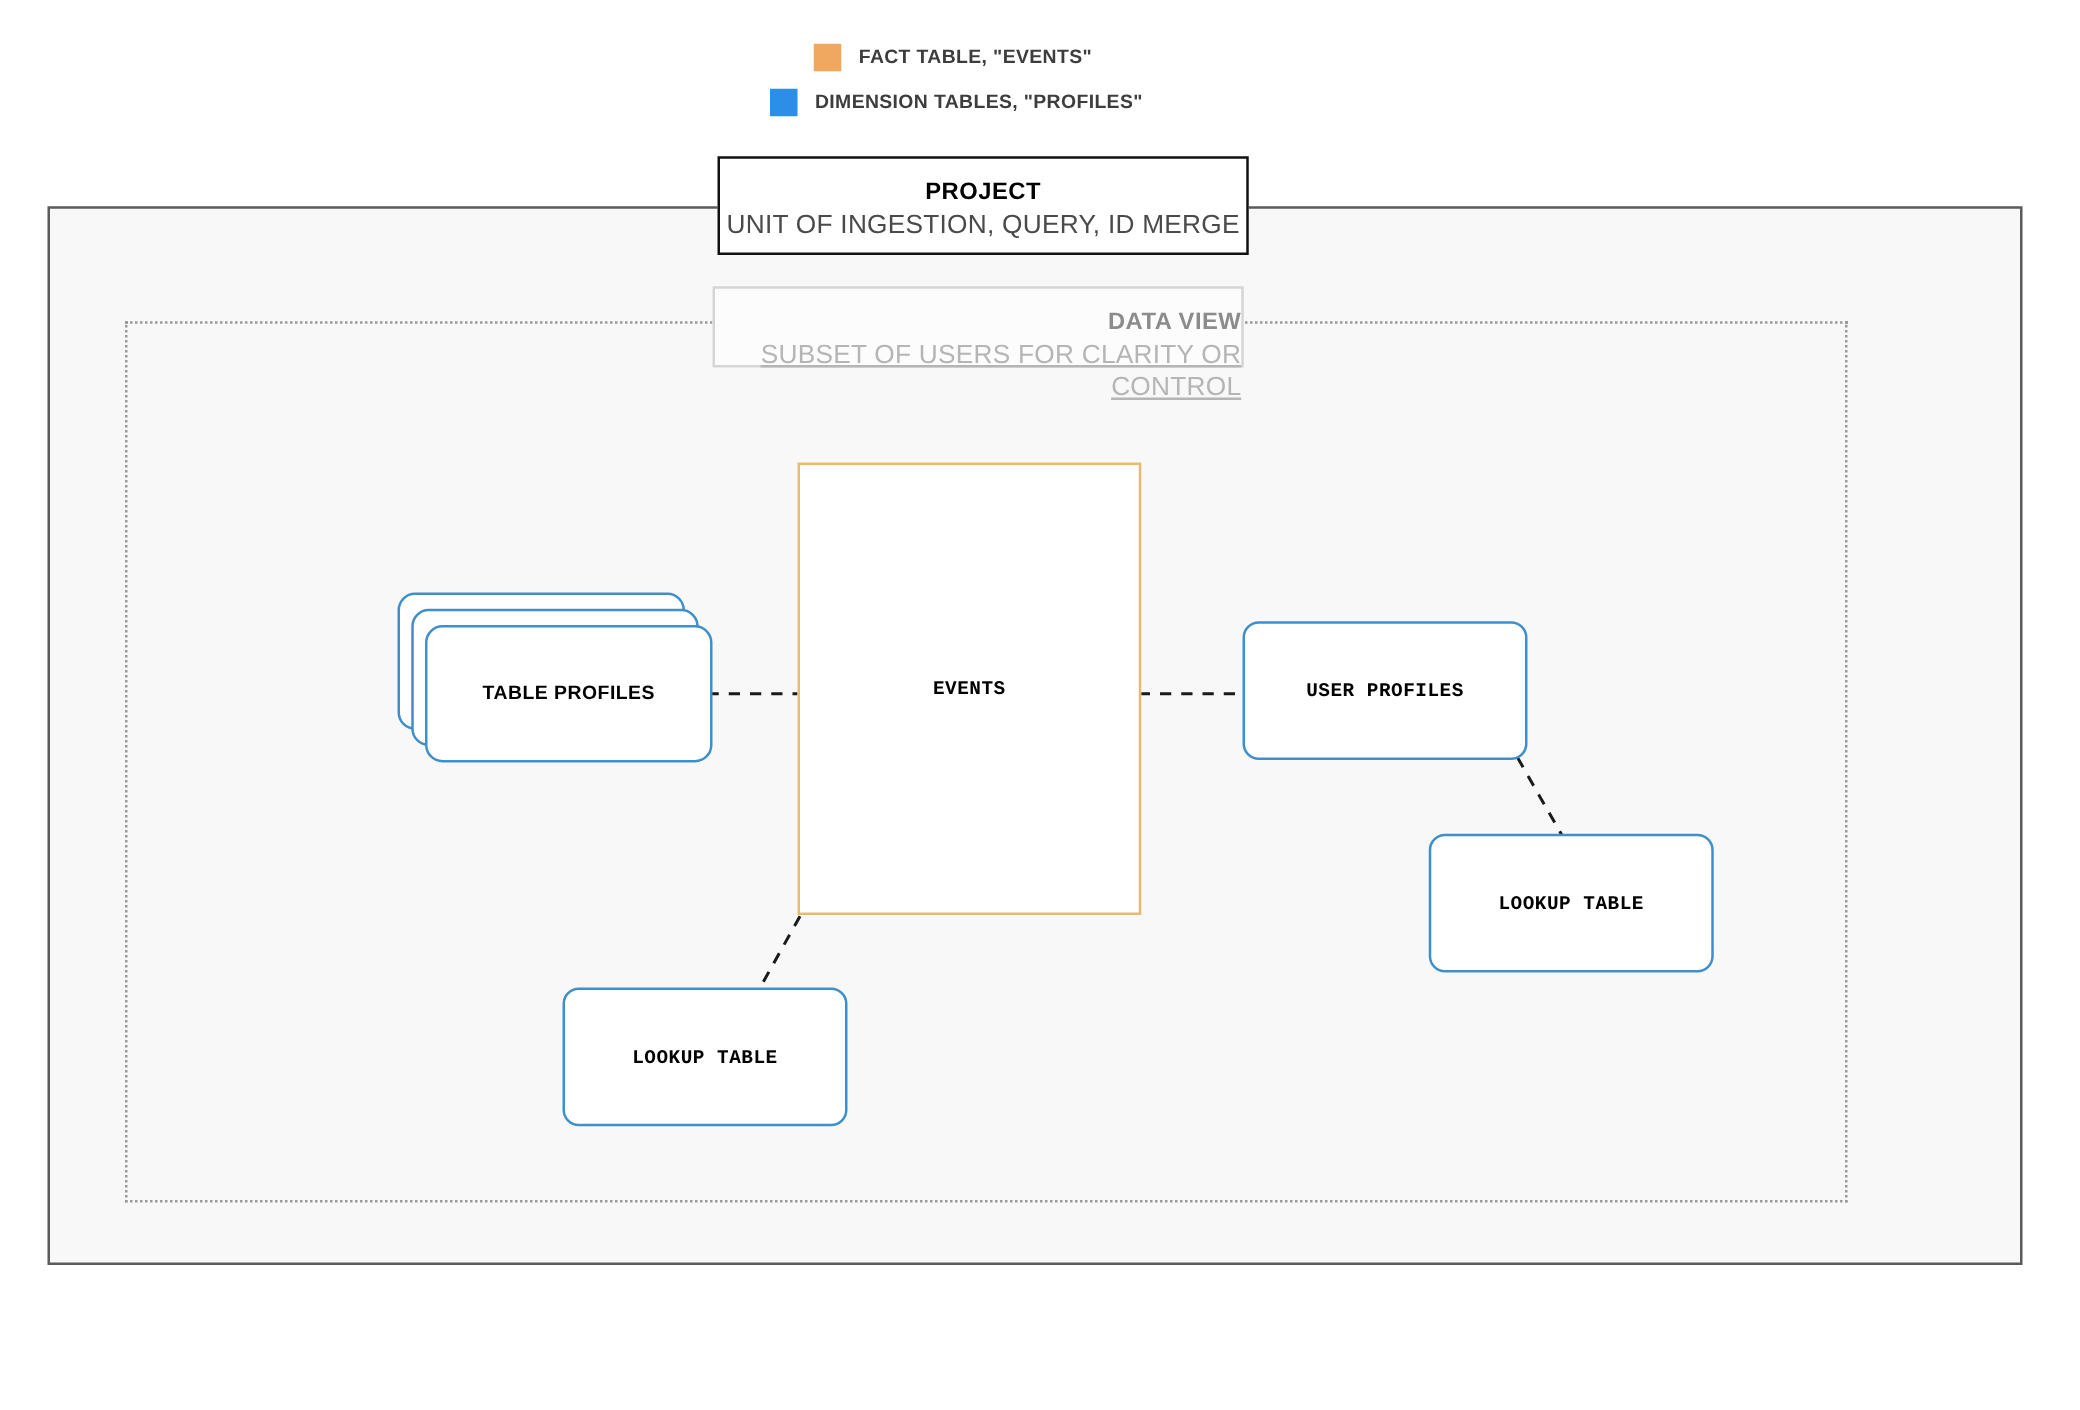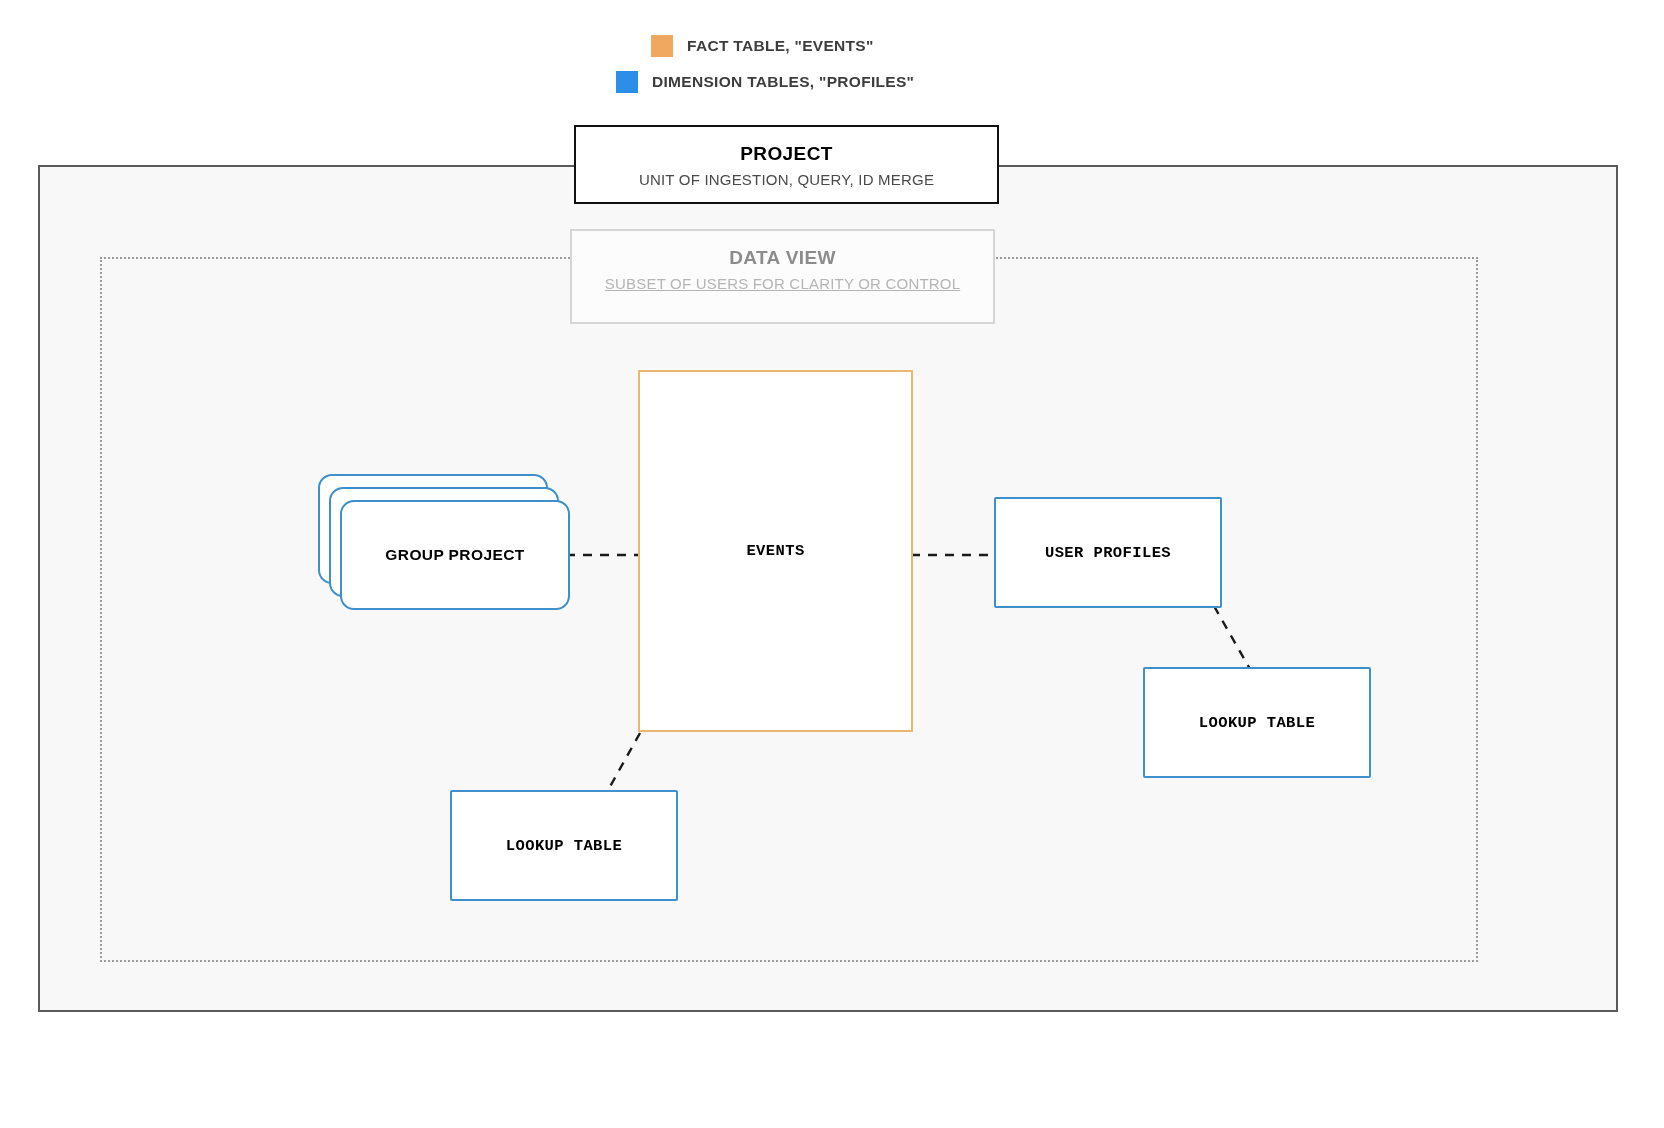--- a/index.html
+++ b/index.html
@@ -77,32 +77,33 @@
     left: 574px;
     top: 125px;
     width: 425px;
     height: 79px;
     border: 2px solid #111111;
   }
   #dataview-card {
     left: 570px;
     top: 229px;
     width: 425px;
-    height: 95px;
+    height: 65px;
     border: 2px solid #d5d5d5;
     background: #fcfcfc;
+    text-align: right;
   }
   .card-title {
     font-size: 19px;
     font-weight: bold;
     letter-spacing: 0.4px;
     line-height: 26px;
   }
   .card-sub {
-    font-size: 15px;
+    font-size: 21px;
     font-weight: normal;
     letter-spacing: 0.2px;
     line-height: 26px;
   }
   #project-card .card-title { color: #000000; }
   #project-card .card-sub   { color: #4a4a4a; }
   #dataview-card .card-title { color: #8c8c8c; }
   #dataview-card .card-sub   { color: #b5b5b5; text-decoration: underline; }
 
   
@@ -126,21 +127,21 @@
   #events-node {
     left: 638px;
     top: 370px;
     width: 275px;
     height: 362px;
     border: 2px solid #e8b96e;
   }
 
   .profile-node {
     border: 2px solid #3e8fcc;
-    border-radius: 2px;
+    border-radius: 13px;
     align-items: center;
   }
 
   
   #group-profiles-stack {
     position: absolute;
     left: 318px;
     top: 474px;
     width: 252px;
     height: 136px;
@@ -230,21 +231,21 @@
   </div>
 
   <div class="node" id="events-node">
     <span class="node-label">EVENTS</span>
   </div>
 
   <div id="group-profiles-stack">
     <div class="stack-card" id="group-card-back"></div>
     <div class="stack-card" id="group-card-mid"></div>
     <div class="stack-card" id="group-card-front">
-      <span class="node-label">GROUP PROJECT</span>
+      <span class="node-label">TABLE PROFILES</span>
     </div>
   </div>
 
   <div class="node profile-node" id="user-profiles-node">
     <span class="node-label">USER PROFILES</span>
   </div>
 
   <div class="node profile-node" id="lookup-left-node">
     <span class="node-label">LOOKUP TABLE</span>
   </div>

